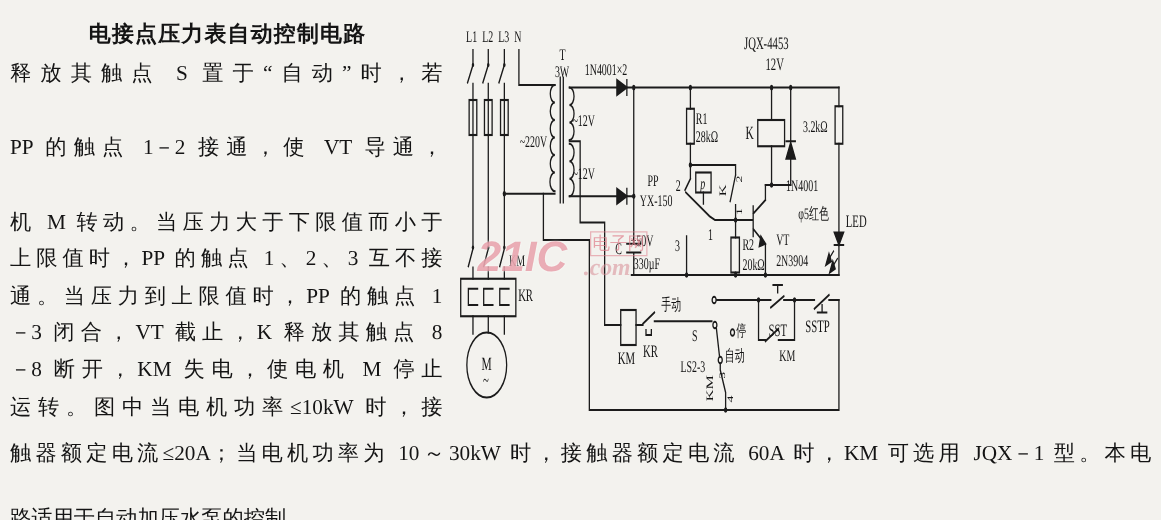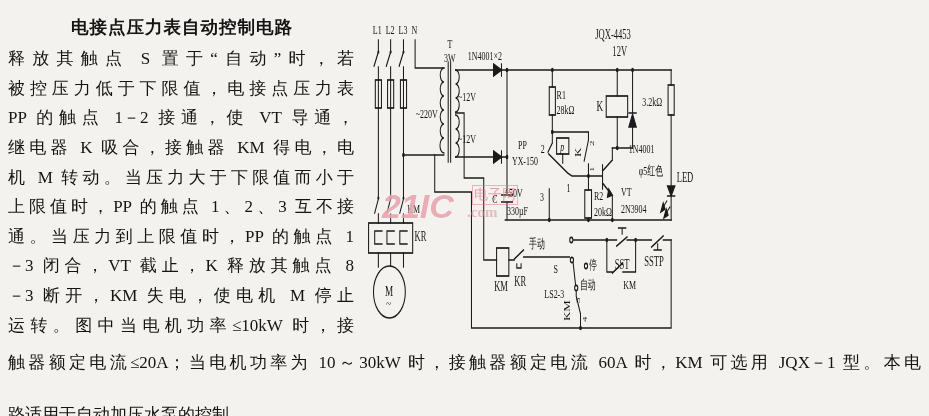--- a/index.html
+++ b/index.html
@@ -45,41 +45,39 @@
   #wm-cn{
     position:absolute;left:90px;top:5px;
     font-size:14px;font-weight:normal;
     color:rgba(222,125,138,.70);
     border:1px solid rgba(222,125,138,.55);
     padding:0 1px;
   }
   #wm-com{
     position:absolute;left:85px;top:24px;
     font-family:"Liberation Serif",serif;
-    font-weight:bold;
-    font-size:15px;
+    font-style:italic;font-weight:bold;
+    font-size:19px;
     color:rgba(215,140,150,.55);
   }
 </style>
 </head>
 <body>
 
 <div id="page">
 
   <div id="title">电接点压力表自动控制电路</div>
 
   <div class="pline" style="top:47px">释放其触点 S 置于“自动”时，若</div>
-  <div class="pline" style="top:77px">被控压力低于下限值，电接点压力表</div>
   <div class="pline" style="top:106px">PP 的触点 1－2 接通，使 VT 导通，</div>
-  <div class="pline" style="top:136px">继电器 K 吸合，接触器 KM 得电，电</div>
   <div class="pline" style="top:166px">机 M 转动。当压力大于下限值而小于</div>
   <div class="pline" style="top:195px">上限值时，PP 的触点 1、2、3 互不接</div>
   <div class="pline" style="top:225px">通。当压力到上限值时，PP 的触点 1</div>
   <div class="pline" style="top:254px">－3 闭合，VT 截止，K 释放其触点 8</div>
-  <div class="pline" style="top:284px">－3 断开，KM 失电，使电机 M 停止</div>
+  <div class="pline" style="top:284px">－8 断开，KM 失电，使电机 M 停止</div>
   <div class="pline" style="top:314px">运转。图中当电机功率≤10kW 时，接</div>
   <div class="pline-full" style="top:351px">触器额定电流≤20A；当电机功率为 10～30kW 时，接触器额定电流 60A 时，KM 可选用 JQX－1 型。本电</div>
   <div class="pline-full pline-last" style="top:380px">路适用于自动加压水泵的控制。</div>
 
   <svg id="schematic" width="569" height="340" viewBox="360 10 929 340" preserveAspectRatio="none">
     <svg x="360" y="10" width="569" height="340" viewBox="360 10 569 340">
     <g stroke="#1b1b1b" stroke-width="1.7" fill="none" stroke-linecap="square">
 
       <g>
         <path d="M390 40 V52 M390 52 L383 66 M390 67 V198 M390 199 L384 213 M390 214 V223"></path>

